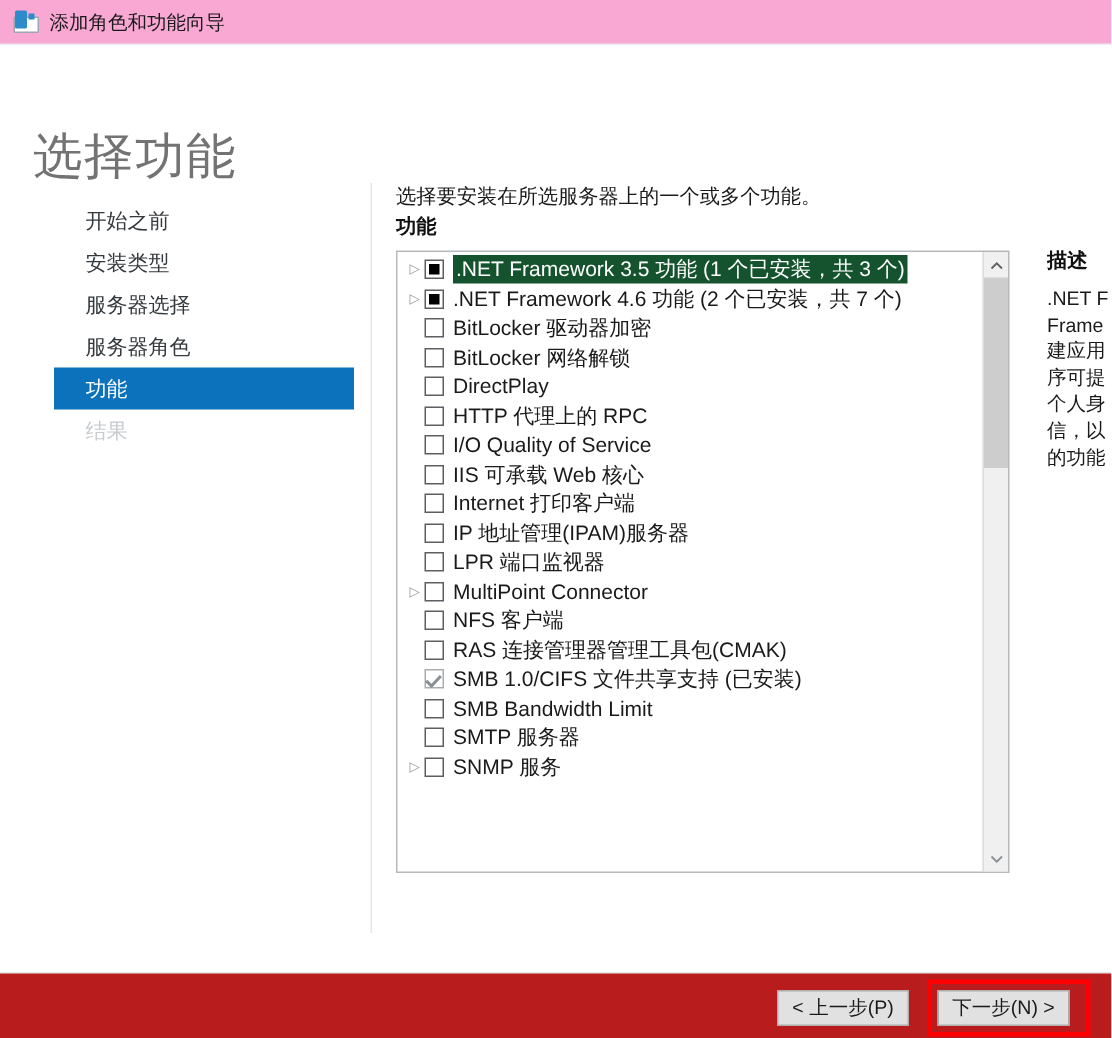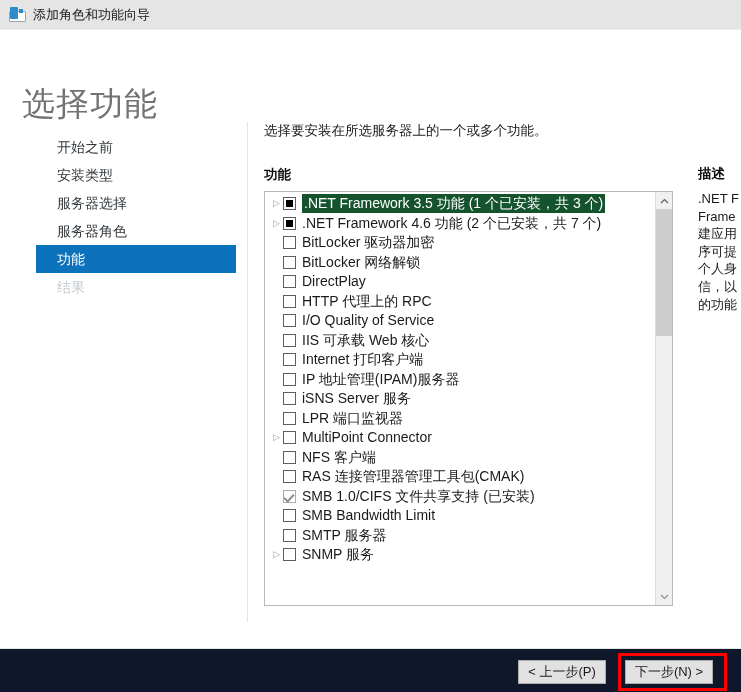--- a/index.html
+++ b/index.html
@@ -16,21 +16,21 @@
     position: relative;
     -webkit-font-smoothing: antialiased;
   }
 
   
   .titlebar {
     height: 30px;
     display: flex;
     align-items: center;
     padding-left: 9px;
-    background: #e5e5e5;
+    background: #f9a8d4;
     border-bottom: 1px solid #eceef0;
     box-sizing: border-box;
   }
   .title-icon {
     width: 17px;
     height: 16px;
     margin-right: 7px;
     position: relative;
     flex: none;
   }
@@ -124,21 +124,21 @@
     position: absolute;
     left: 264px;
     top: 0px;
     width: 410px;
   }
   .instruction {
     font-size: 13.5px;
     color: #1a1a1a;
     line-height: 18px;
     white-space: nowrap;
-    margin-bottom: 26px;
+    margin-bottom: 2px;
     font-family: Liberation Serif, serif;
   }
   .col-header {
     font-size: 13.5px;
     font-weight: bold;
     color: #111111;
     line-height: 18px;
     margin-bottom: 7px;
     white-space: nowrap;
   }
@@ -293,21 +293,21 @@
     width: 741px;
     height: 1px;
     background: #e3e5e8;
   }
   .footer {
     position: absolute;
     left: 0;
     top: 649px;
     width: 741px;
     height: 43px;
-    background: #0f172a;
+    background: #b91c1c;
   }
   .btn {
     position: absolute;
     top: 11px;
     height: 24px;
     min-width: 88px;
     background: #e1e1e1;
     border: 1px solid #adadad;
     font-family: "Liberation Sans", "DejaVu Sans", sans-serif;
     font-size: 13px;
@@ -405,25 +405,20 @@
           </div>
           <div class="feat-row">
             <span class="expander empty">&nbsp;</span>
             <span class="cbx"></span>
             <span class="feat-label">Internet 打印客户端</span>
           </div>
           <div class="feat-row">
             <span class="expander empty">&nbsp;</span>
             <span class="cbx"></span>
             <span class="feat-label">IP 地址管理(IPAM)服务器</span>
-          </div>
-          <div class="feat-row">
-            <span class="expander empty">&nbsp;</span>
-            <span class="cbx"></span>
-            <span class="feat-label">iSNS Server 服务</span>
           </div>
           <div class="feat-row">
             <span class="expander empty">&nbsp;</span>
             <span class="cbx"></span>
             <span class="feat-label">LPR 端口监视器</span>
           </div>
           <div class="feat-row">
             <span class="expander">▷</span>
             <span class="cbx"></span>
             <span class="feat-label">MultiPoint Connector</span>

